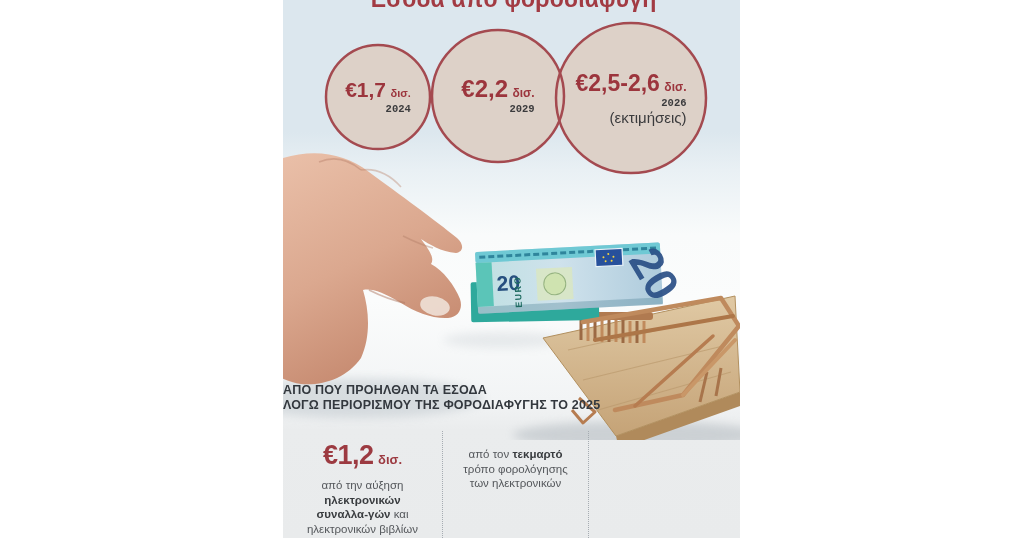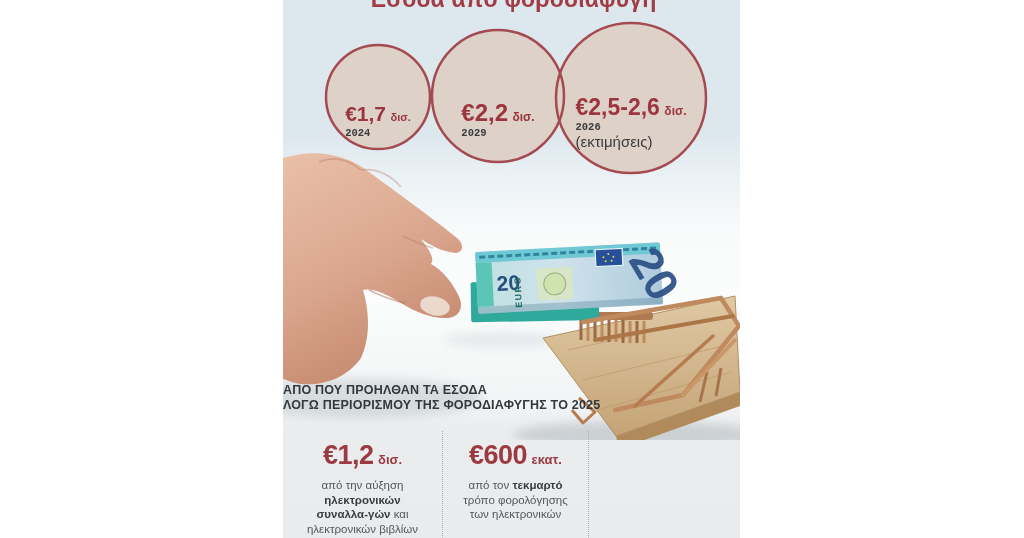--- a/index.html
+++ b/index.html
@@ -5,21 +5,21 @@
   html,body{margin:0;padding:0;background:#ffffff;width:1024px;height:538px;overflow:hidden;
     font-family:"Liberation Sans","DejaVu Sans",sans-serif;}
   .panel{position:relative;width:457px;height:538px;margin-left:283px;overflow:hidden;
     background:linear-gradient(180deg,#dce7ee 0px,#dce7ee 132px,#e9f0f4 170px,#f9fbfb 235px,
                #fbfcfc 300px,#f2f4f5 400px,#eaeced 430px,#e9ebec 538px);}
   
   .title{position:absolute;top:-14px;left:0;width:100%;text-align:center;z-index:4;
     font-size:23px;font-weight:bold;color:#a23b43;letter-spacing:.2px;}
   
   .circles-svg{position:absolute;top:0;left:0;z-index:2;}
-  .clabel{position:absolute;z-index:3;text-align:left;white-space:nowrap;transform:translate(-50%,-50%);line-height:1.05;margin-top:24px;}
+  .clabel{position:absolute;z-index:3;text-align:right;white-space:nowrap;transform:translate(-50%,-50%);line-height:1.05;}
   .clabel .amt{color:#9c353d;font-weight:bold;}
   .clabel .unit{color:#9c353d;font-weight:bold;font-size:11px;}
   .clabel .year{color:#3b3b3d;font-weight:bold;font-size:10.5px;margin-top:3px;font-family:Liberation Mono, monospace;}
   .clabel .note{color:#3b3b3d;font-weight:normal;font-size:15px;margin-top:1px;}
   .c1 .amt{font-size:21px;} .c2 .amt{font-size:24px;} .c3 .amt{font-size:23px;}
   .c2 .unit,.c3 .unit{font-size:12px;}
   
   .photo-svg{position:absolute;top:140px;left:0;z-index:1;pointer-events:none;}
   
   .bheading{position:absolute;top:383px;left:0;width:100%;z-index:6;text-align:left;
@@ -180,19 +180,17 @@
     <div>ΛΟΓΩ ΠΕΡΙΟΡΙΣΜΟΥ ΤΗΣ ΦΟΡΟΔΙΑΦΥΓΗΣ ΤΟ 2025</div>
   </div>
 
   <div class="cols">
     <div class="col col-1">
       <div class="amount"><span class="amt">€1,2</span>
         <span class="unit">δισ.</span></div>
       <p class="desc"><span>από την αύξηση </span><b>ηλεκτρονικών συναλλα-γών</b><span> και ηλεκτρονικών βιβλίων</span></p>
     </div>
     <div class="col col-2">
-      <div class="amount"><span class="amt">€600</span>
-        <span class="unit">εκατ.</span></div>
       <p class="desc"><span>από τον </span><b>τεκμαρτό</b><span> τρόπο φορολόγησης των ηλεκτρονικών</span></p>
     </div>
   </div>
 
 </div>
 
 </body></html>

